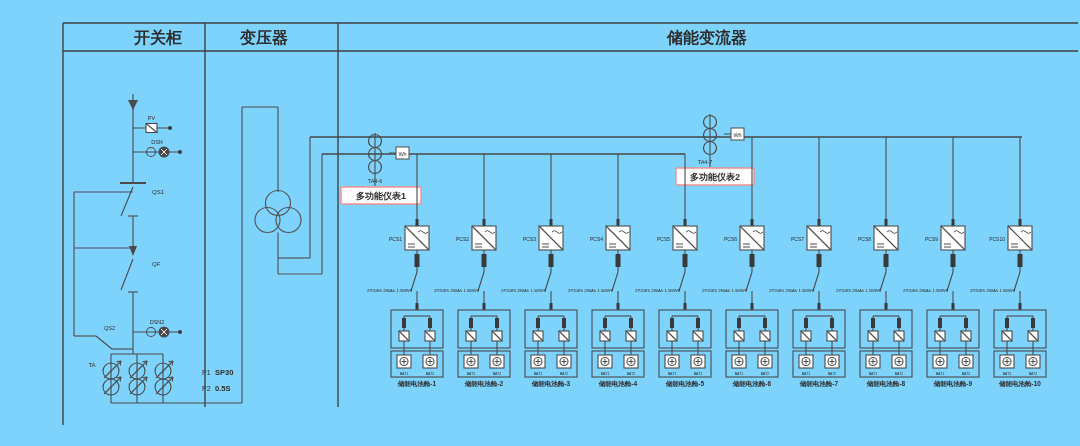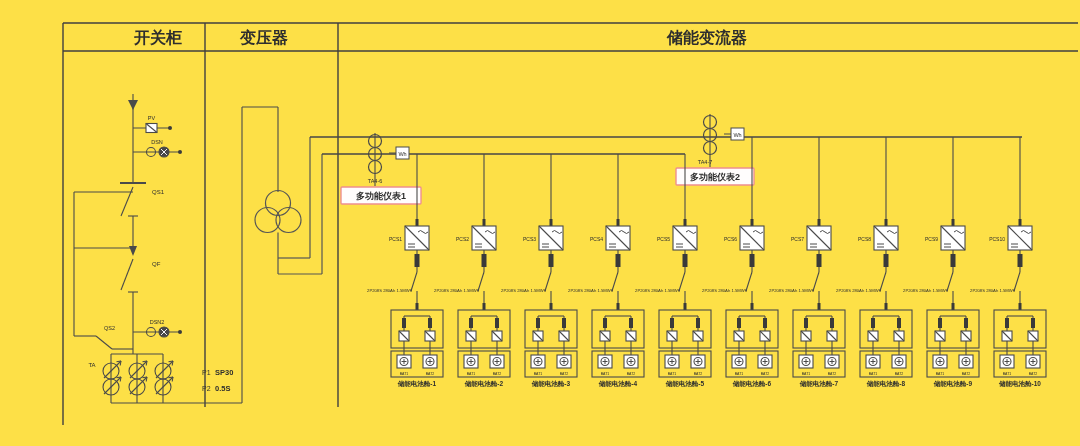--- a/index.html
+++ b/index.html
@@ -1,16 +1,16 @@
 <!DOCTYPE html>
 <html><head>
 <meta charset="utf-8">
 <style>
   html,body{margin:0;padding:0;background:#f7f7f5;}
-  .stage{position:relative;width:1080px;height:446px;background:#fde047;overflow:hidden;
+  .stage{position:relative;width:1080px;height:446px;background:#7dd3fc;overflow:hidden;
          font-family:"Liberation Sans","DejaVu Sans",sans-serif;}
   svg{display:block}
   svg text{font-family:"Liberation Sans","DejaVu Sans",sans-serif;fill:#2e2e2e;}
   .hdr{font-size:16px;font-weight:bold;}
   .tiny{font-size:5.5px;}
   .lbl{font-size:6px;}
   .meterName{font-size:7px;}
   .meterVal{font-size:7.5px;font-weight:bold;}
 </style>
 </head>

